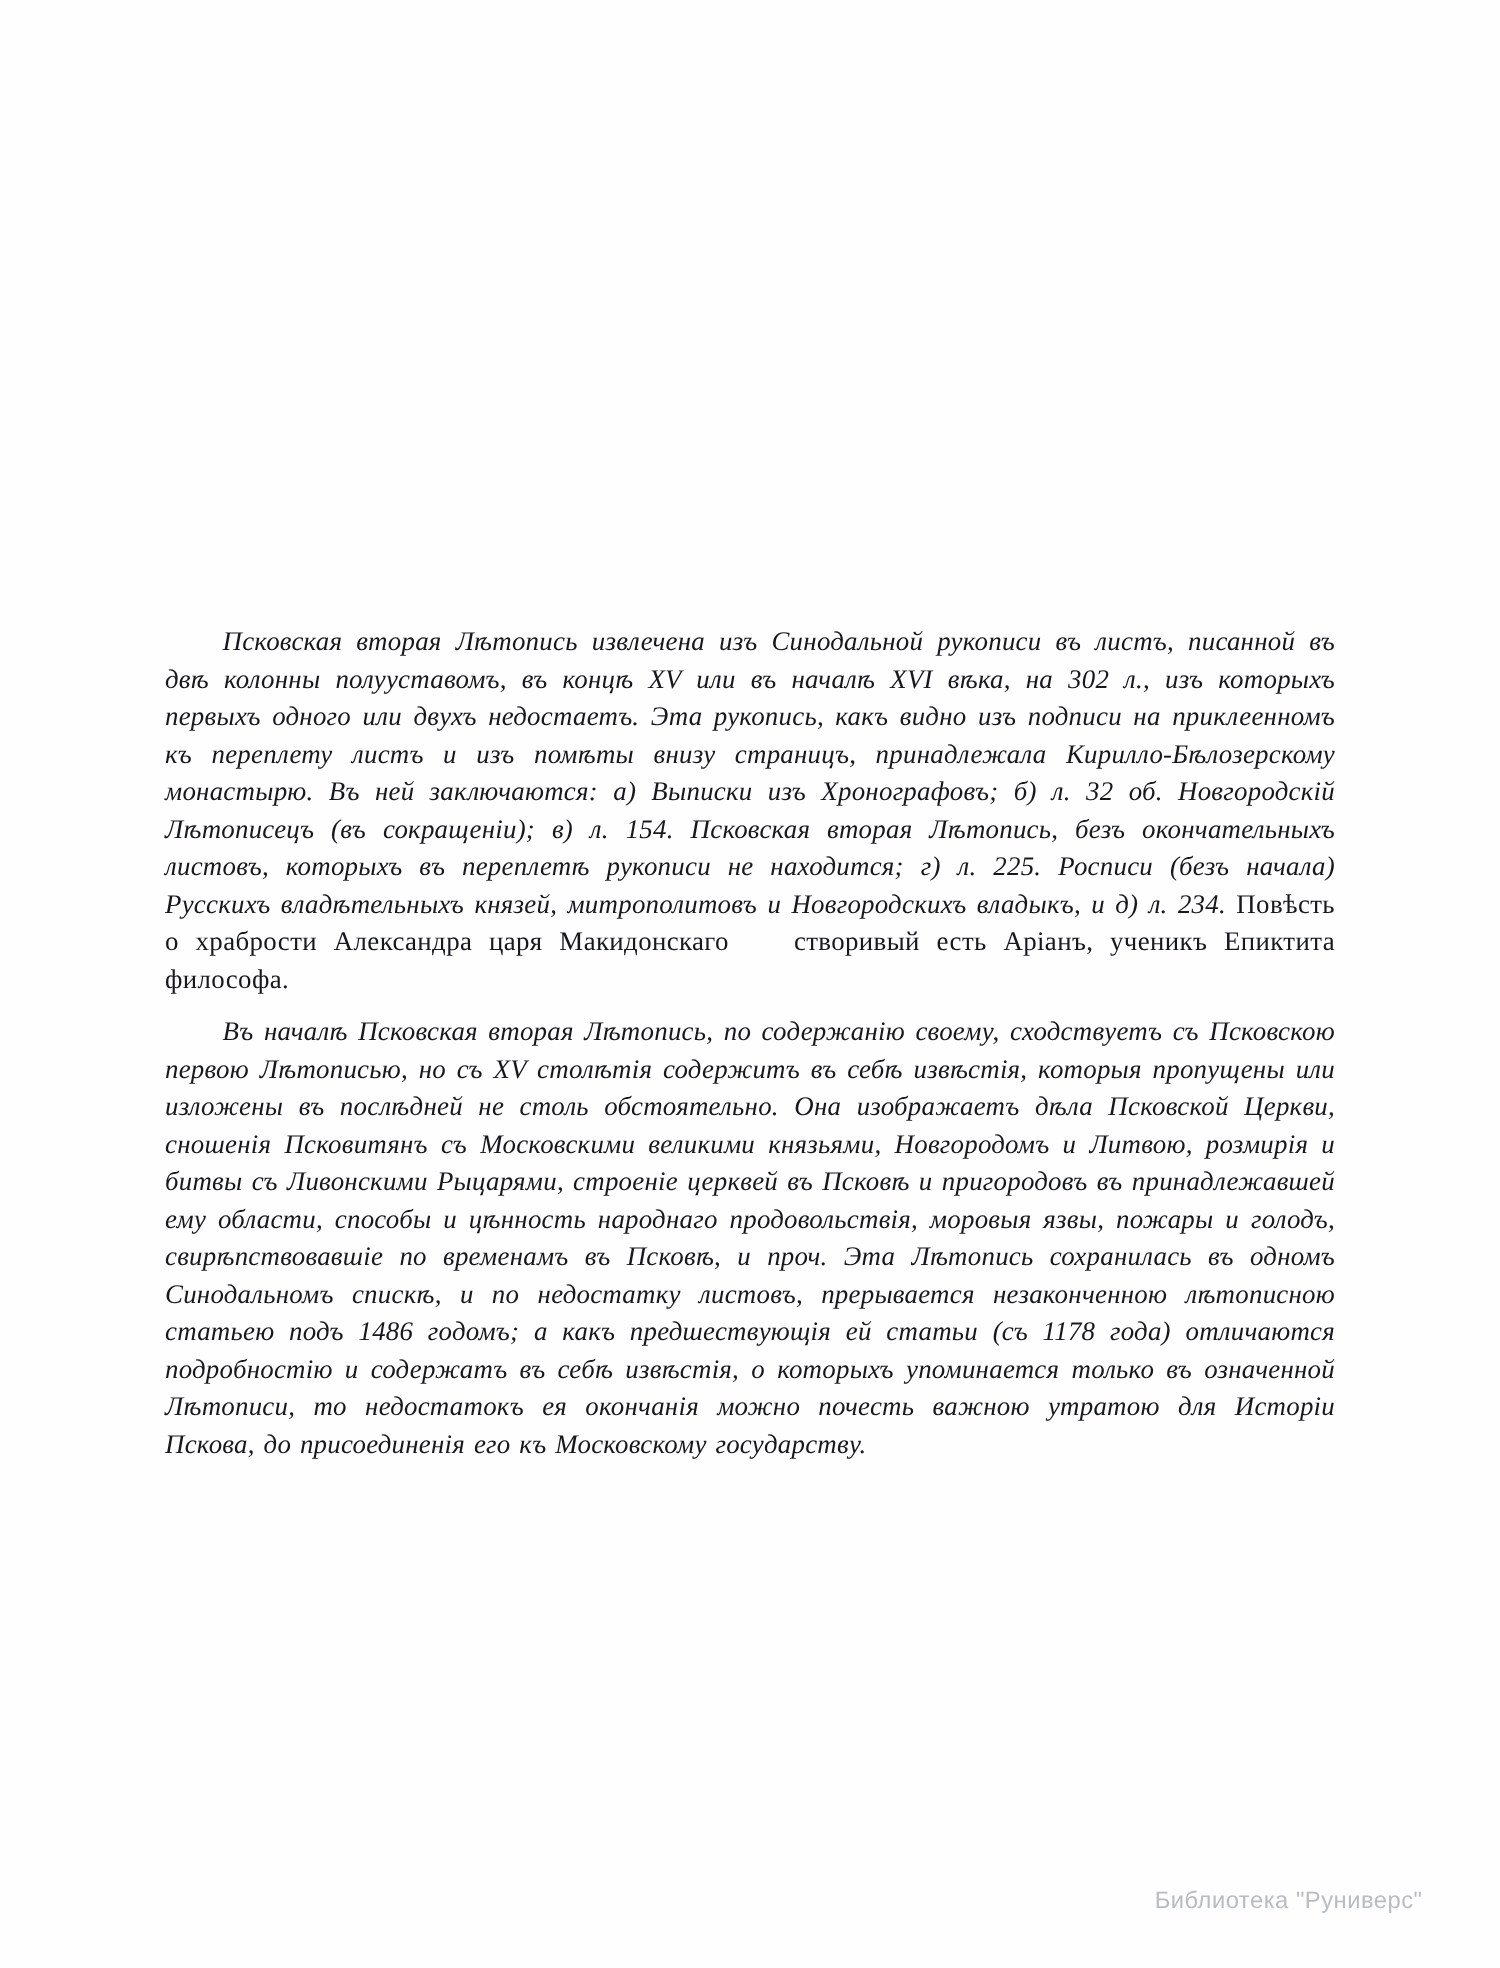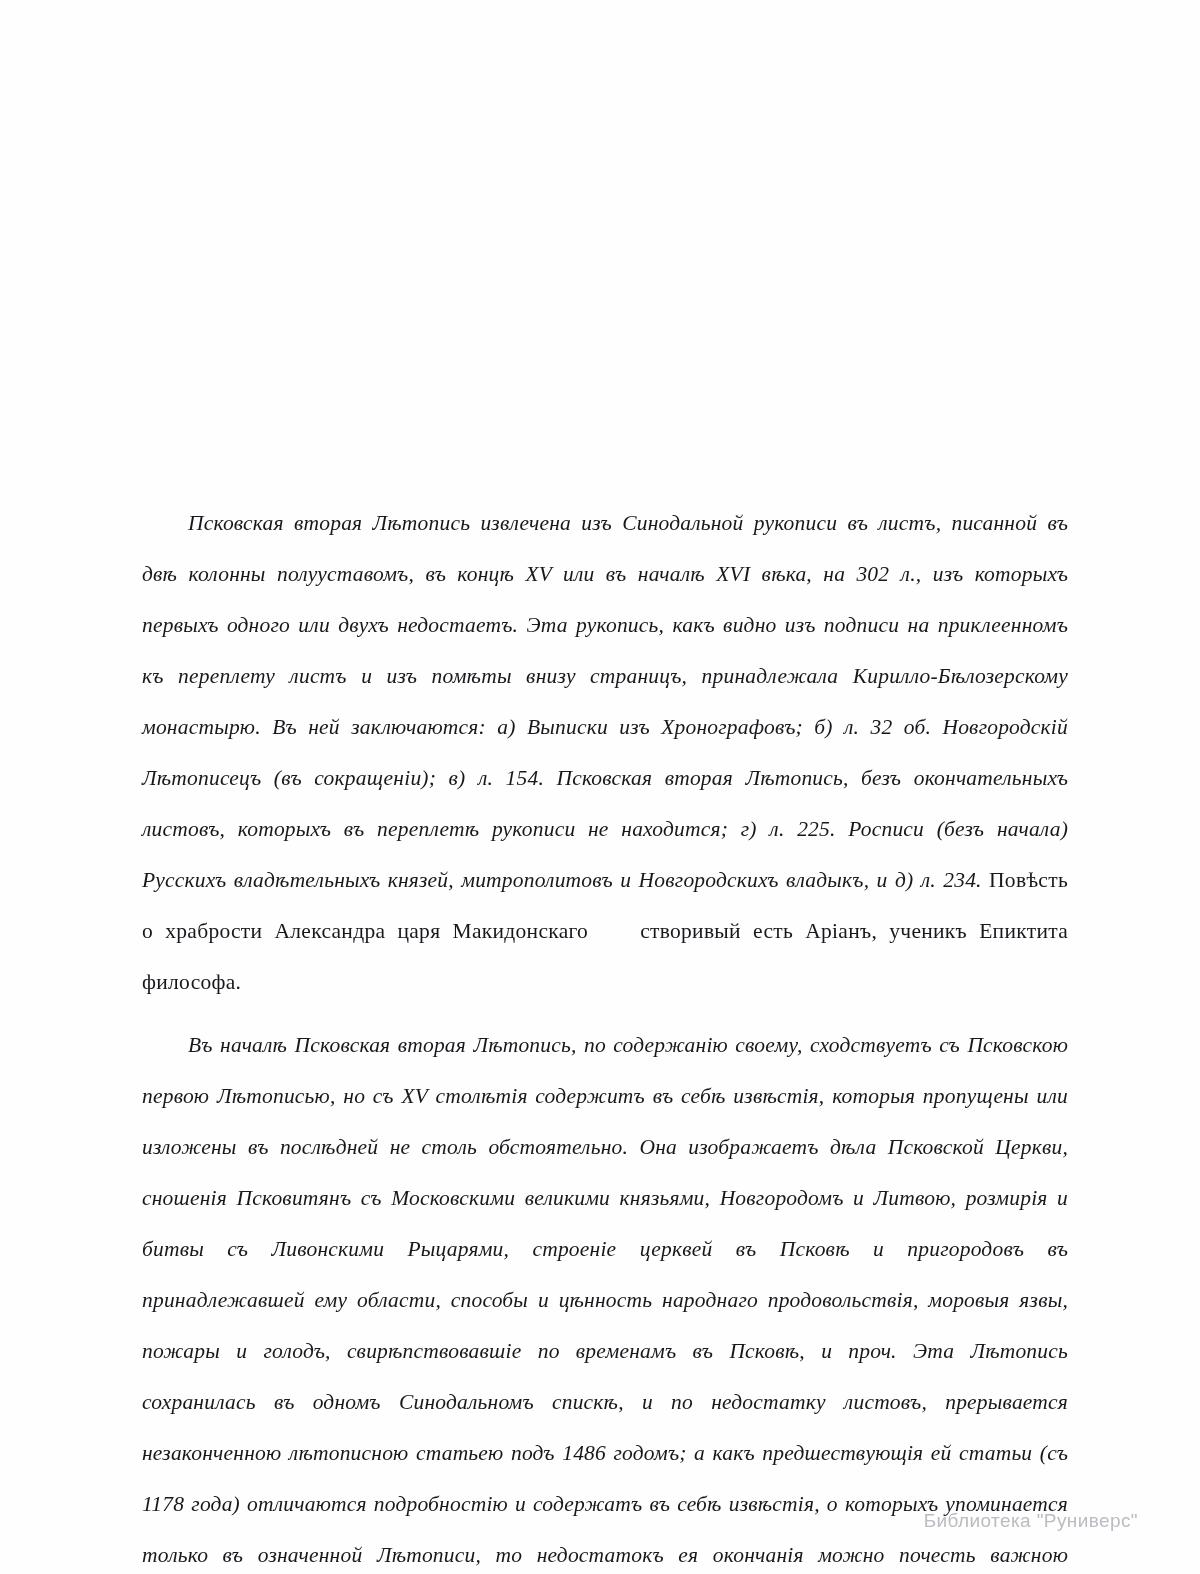--- a/index.html
+++ b/index.html
@@ -22,23 +22,23 @@
     height: 1574px;
     background: #fefefe;
   }
   .text-block {
     position: absolute;
     left: 132px;
     top: 498px;
     width: 936px;
   }
   p.para {
-    margin: 0 0 0 10px;
+    margin: 0 0 0 0;
     font-size: 21.5px;
-    line-height: 51px;
+    line-height: 30px;
     text-align: justify;
     font-style: italic;
     letter-spacing: 0.2px;
     word-spacing: 1.5px;
     text-indent: 46px;
   }
   p.para + p.para {
     margin-top: 12px;
     font-style: italic;
   }

